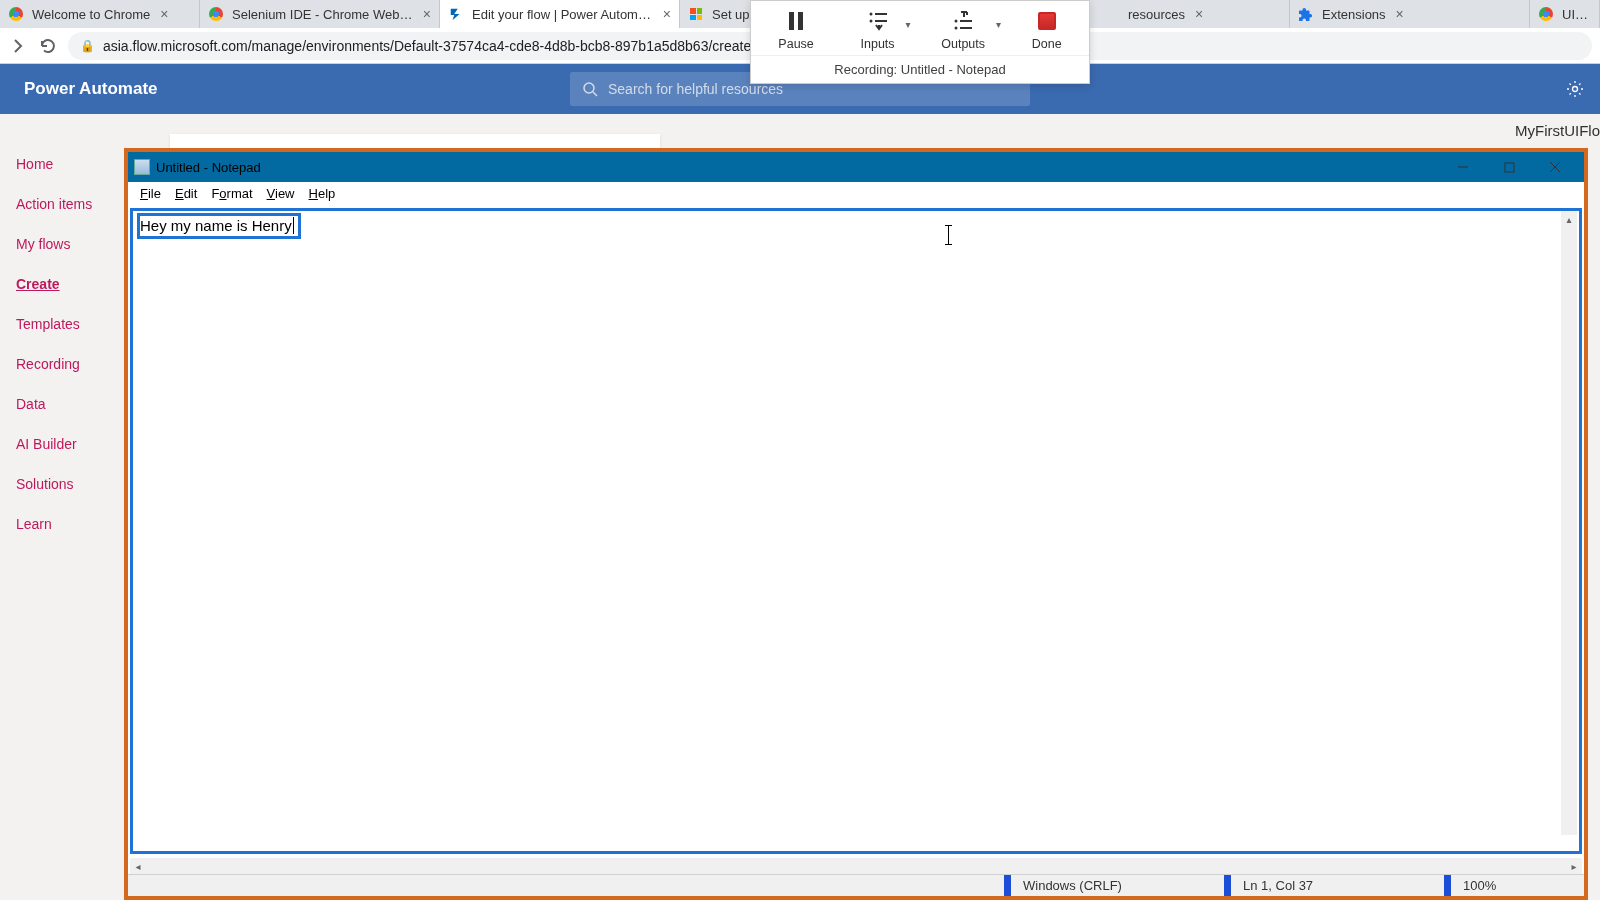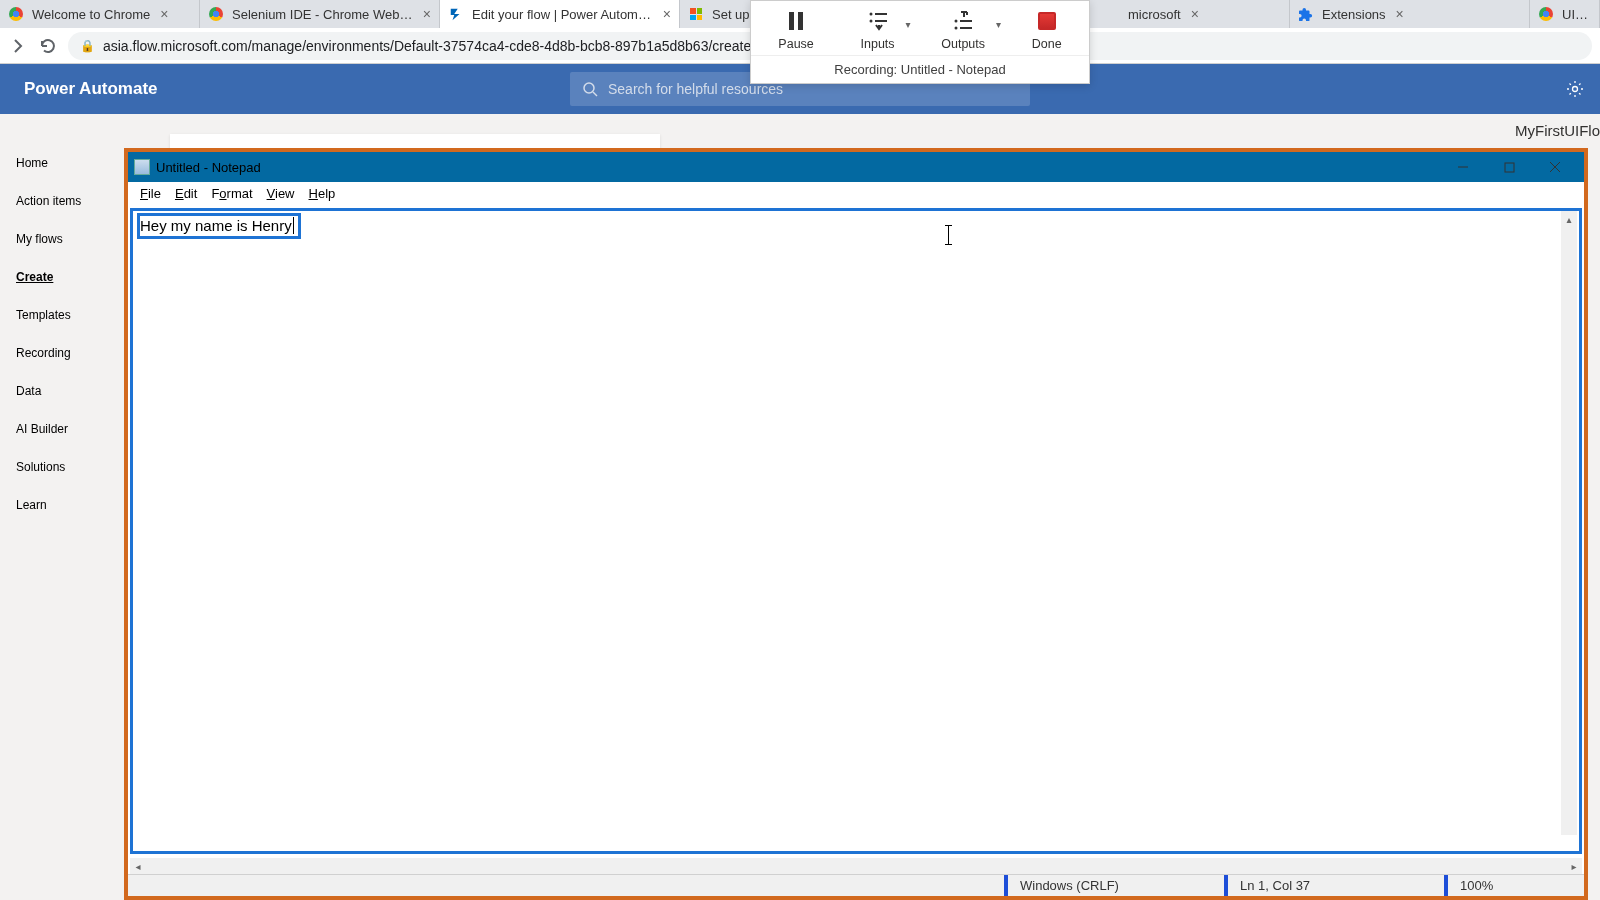--- a/index.html
+++ b/index.html
@@ -27,21 +27,21 @@
 
 .pa-header { height: 50px; background: #3a6ab0; display: flex; align-items: center; padding: 0 24px; color: #fff; position: relative; }
 .pa-brand { font-size: 17px; font-weight: 600; }
 .pa-search { position: absolute; left: 50%; transform: translateX(-50%); width: 460px; height: 34px; background: #5a82bd; border-radius: 2px; display: flex; align-items: center; padding: 0 12px; color: #d3dcea; font-size: 14px; gap: 10px; }
 .pa-header-right { position: absolute; right: 16px; display: flex; align-items: center; gap: 16px; }
 .pa-gear { width: 18px; height: 18px; }
 
 
 .pa-body { position: absolute; top: 114px; left: 0; right: 0; bottom: 0; background: #f3f2f1; display: flex; }
 .pa-sidebar { width: 130px; background: #f3f2f1; padding-top: 30px; }
-.pa-sidebar .item { padding: 12px 16px; font-size: 12px; color: #000000; cursor: pointer; }
+.pa-sidebar .item { padding: 12px 16px; font-size: 14px; color: #be185d; cursor: pointer; }
 .pa-sidebar .item.active { font-weight: 600; text-decoration: underline; }
 .pa-main { flex: 1; position: relative; padding: 20px 40px; }
 .pa-card { background: #fff; width: 490px; height: 80px; padding: 16px 20px; color: #3a6ab0; font-size: 21px; box-shadow: 0 1px 3px rgba(0,0,0,0.1); }
 .pa-flow-name { position: absolute; right: 0; top: 8px; font-size: 15px; color: #323130; }
 
 
 .recorder { position: absolute; top: 0; left: 750px; width: 340px; background: #fff; border: 1px solid #ccc; box-shadow: 0 2px 8px rgba(0,0,0,0.15); z-index: 50; }
 .recorder-row { display: flex; align-items: center; justify-content: space-around; padding: 6px 4px 2px; }
 .rec-btn { display: flex; flex-direction: column; align-items: center; gap: 4px; font-size: 12.5px; color: #323130; padding: 2px 6px; position: relative; }
 .rec-icon { width: 24px; height: 24px; display: flex; align-items: center; justify-content: center; }
@@ -63,21 +63,21 @@
 .np-text-highlight { display: inline-block; border: 3px solid #1e73d4; padding: 0 4px 0 0; line-height: 20px; }
 .np-caret-ibeam { position: absolute; left: 815px; top: 14px; width: 1px; height: 20px; background: #000; }
 .np-caret-ibeam::before, .np-caret-ibeam::after { content:''; position:absolute; left:-3px; width:7px; height:1px; background:#000; }
 .np-caret-ibeam::before { top:0; } .np-caret-ibeam::after { bottom:0; }
 .np-scroll-v { position: absolute; right: 2px; top: 0; bottom: 16px; width: 16px; background: #f0f0f0; }
 .np-scroll-v .arrow { height: 16px; display:flex; align-items:center; justify-content:center; color:#666; font-size:10px; }
 .np-scroll-h { height: 16px; background: #f0f0f0; margin: 0 2px; display:flex; }
 .np-scroll-h .arrow { width: 16px; display:flex; align-items:center; justify-content:center; color:#666; font-size:10px; }
 .np-scroll-h .track { flex:1; }
 .np-status { height: 22px; border-top: 1px solid #d0d0d0; display: flex; font-size: 13px; color: #333; background: #f0f0f0; }
-.np-status .cell { border-left: 4px solid #1d4ed8; padding: 2px 12px; display:flex; align-items:center; }
+.np-status .cell { border-left: 7px solid #1d4ed8; padding: 2px 12px; display:flex; align-items:center; }
 .np-status .spacer { flex: 1; }
 
 
 </style>
 </head>
 <body>
 
 <div class="tabstrip">
   <div class="tab" style="width:200px">
     <span class="favicon">
@@ -107,21 +107,21 @@
         <span class="fav-ms">
           <span></span>
           <span></span>
           <span></span>
           <span></span>
         </span>
       </span>
     <span class="title">Set up</span>
   </div>
   <div class="tab" style="width:170px; margin-left:330px">
-    <span class="title">microsoft</span>
+    <span class="title">resources</span>
     <span class="close">×</span>
   </div>
   <div class="tab" style="width:240px">
     <span class="favicon">
         <svg class="fav-ext" viewBox="0 0 16 16">
           <path fill="currentColor" d="M6 1a2 2 0 0 1 2 2v1h3a1 1 0 0 1 1 1v3h1a2 2 0 1 1 0 4h-1v3a1 1 0 0 1-1 1H8v-1a2 2 0 1 0-4 0v1H1a1 1 0 0 1-1-1v-3h1a2 2 0 1 0 0-4H0V5a1 1 0 0 1 1-1h3V3a2 2 0 0 1 2-2z"></path>
         </svg>
       </span>
     <span class="title">Extensions</span>
     <span class="close">×</span>

